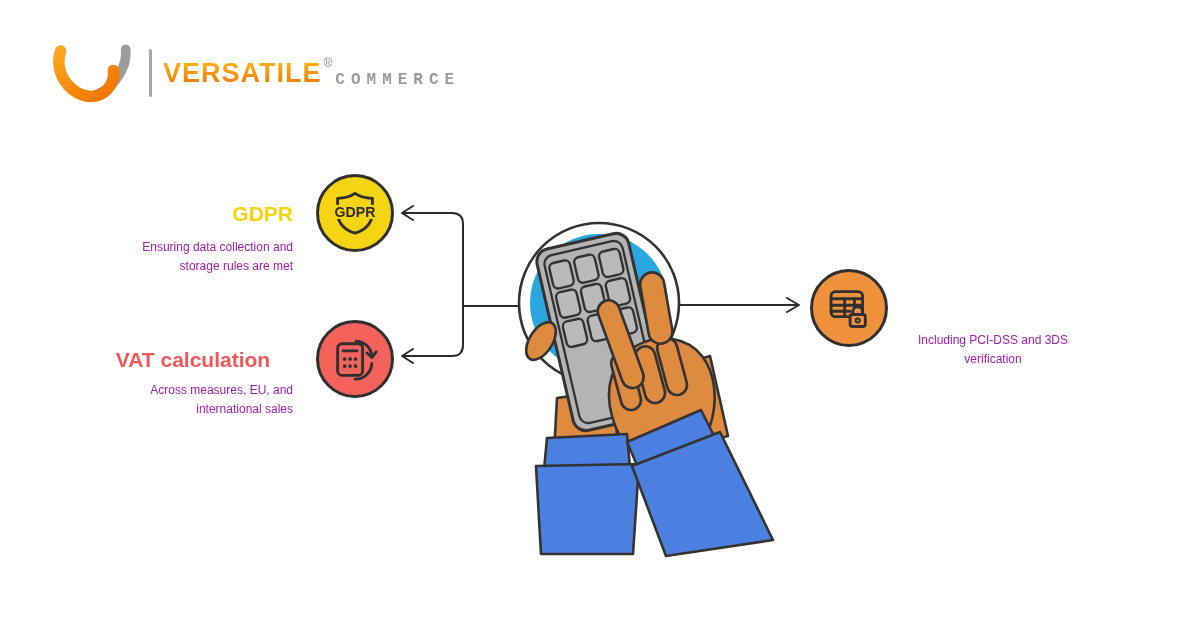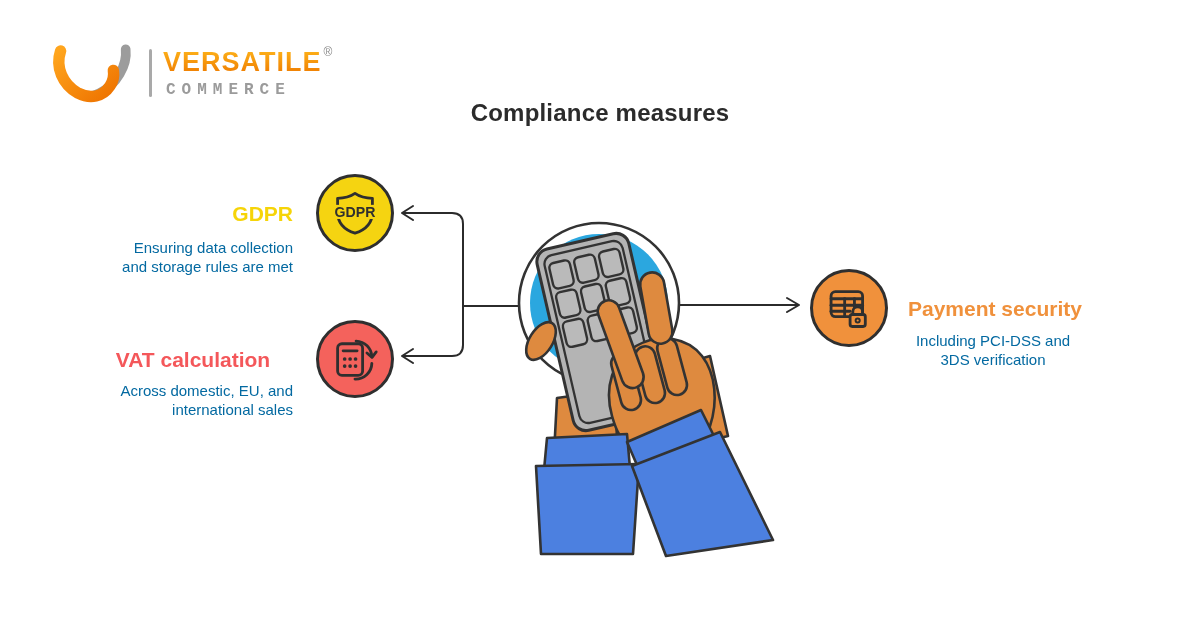--- a/index.html
+++ b/index.html
@@ -2,39 +2,39 @@
 <html><head>
 <meta charset="utf-8">
 <style>
   html,body{margin:0;padding:0;background:#fff;}
   .canvas{position:relative;width:1200px;height:626px;background:#ffffff;overflow:hidden;
           font-family:"Liberation Sans","DejaVu Sans",sans-serif;}
 
   
   .logo{position:absolute;left:50px;top:40px;display:flex;align-items:center;gap:11px;}
   .logo-divider{width:3px;height:48px;background:#a9a9a9;border-radius:2px;}
-  .logo-text{display:flex;flex-direction:column;align-items:flex-start;}
+  .logo-text{display:flex;flex-direction:row;align-items:flex-end;}
   .brand-row{display:inline-flex;align-items:flex-start;}
   .brand-name{font-size:27px;font-weight:bold;letter-spacing:1px;
       background:linear-gradient(180deg,#ffb81c 0%,#ee7a00 90%);
       -webkit-background-clip:text;background-clip:text;color:transparent;}
   .registered{font-size:12px;color:#8a8a8a;margin-left:2px;line-height:10px;}
   .brand-subtitle{font-size:16px;font-weight:bold;color:#9b9b9b;letter-spacing:6px;margin-top:3px;text-indent:3px;font-family:Liberation Mono, monospace;}
 
   
   .title{position:absolute;left:0;top:99px;width:1200px;text-align:center;
          font-size:24px;font-weight:bold;color:#2b2b2b;letter-spacing:0.2px;}
 
   
   .overlay{position:absolute;left:0;top:0;}
 
   
   .left-col{position:absolute;right:907px;text-align:right;}
   .node-label{font-size:21px;font-weight:bold;line-height:23px;}
-  .node-desc{font-size:15px;color:#0369a1;line-height:19px;}
+  .node-desc{font-size:12px;color:#a21caf;line-height:19px;}
   .gdpr-label{color:#f6d408;}
   .vat-label{color:#f4575a;}
   .pay-label{color:#f0913c;}
 
   
   .icon-circle{position:absolute;width:72px;height:72px;border-radius:50%;
       border:3px solid #2f2f2f;display:flex;align-items:center;justify-content:center;box-sizing:content-box;}
   .gdpr-circle{left:316px;top:174px;background:#f5d411;}
   .vat-circle{left:316px;top:320px;background:#f4625c;}
   .pay-circle{left:810px;top:269px;background:#f0913c;}
@@ -67,59 +67,55 @@
     <div class="logo-divider"></div>
     <div class="logo-text">
       <span class="brand-row">
         <span class="brand-name">VERSATILE</span>
         <span class="registered">®</span>
       </span>
       <span class="brand-subtitle">COMMERCE</span>
     </div>
   </div>
 
-  <div class="title">Compliance measures</div>
 
   <div class="left-col" style="top:202px;width:190px;">
     <div class="node-label gdpr-label">GDPR</div>
   </div>
   <div class="left-col node-desc" style="top:238px;width:182px;">Ensuring data collection and storage rules are met</div>
   <div class="icon-circle gdpr-circle">
     <svg width="50" height="50" viewBox="0 0 46 46">
       <path d="M23,5 C28,8.5 34,9.5 39,9.5 L39,22 C39,32 32.5,38.5 23,41.5 C13.5,38.5 7,32 7,22 L7,9.5 C12,9.5 18,8.5 23,5 Z" fill="none" stroke="#2f2f2f" stroke-width="2.6" stroke-linejoin="round"></path>
       <rect x="2" y="15.5" width="42" height="13" fill="#f5d411"></rect>
       <text x="23" y="26.5" text-anchor="middle" font-size="13" font-weight="bold" fill="#2f2f2f" font-family="Liberation Sans, DejaVu Sans, sans-serif">GDPR</text>
     </svg>
   </div>
 
   <div class="left-col" style="top:348px;width:200px;text-align:center;">
     <div class="node-label vat-label">VAT calculation</div>
   </div>
-  <div class="left-col node-desc" style="top:381px;width:175px;">Across domestic, EU, and international sales</div>
+  <div class="left-col node-desc" style="top:381px;width:175px;">Across measures, EU, and international sales</div>
   <div class="icon-circle vat-circle">
     <svg width="50" height="50" viewBox="0 0 46 46" fill="none" stroke="#2f2f2f" stroke-width="2.6" stroke-linecap="round" stroke-linejoin="round">
       <path d="M24,6.5 A15,15 0 0 1 38.5,21"></path>
       <path d="M34,17.5 L38.7,21.5 L42.5,16.5"></path>
       <path d="M38.5,27 A15,15 0 0 1 23,41.5"></path>
       <rect x="7" y="9" width="23" height="29" rx="4" fill="#f4625c"></rect>
       <line x1="12" y1="15.5" x2="25" y2="15.5" stroke-width="2.4"></line>
       <g fill="#2f2f2f" stroke="none">
         <circle cx="13.5" cy="23" r="1.7"></circle>
           <circle cx="18.5" cy="23" r="1.7"></circle>
           <circle cx="23.5" cy="23" r="1.7"></circle>
         <circle cx="13.5" cy="29.5" r="1.7"></circle>
           <circle cx="18.5" cy="29.5" r="1.7"></circle>
           <circle cx="23.5" cy="29.5" r="1.7"></circle>
       </g>
     </svg>
   </div>
 
-  <div style="position:absolute;left:908px;top:297px;">
-    <div class="node-label pay-label">Payment security</div>
-  </div>
   <div class="node-desc" style="position:absolute;left:908px;top:331px;width:170px;text-align:center;">Including PCI-DSS and 3DS verification</div>
   <div class="icon-circle pay-circle">
     <svg width="50" height="50" viewBox="0 0 46 46" fill="none" stroke="#2f2f2f" stroke-width="2.6" stroke-linecap="round" stroke-linejoin="round">
       <rect x="6.5" y="8" width="29" height="23" rx="4" fill="#f0913c"></rect>
       <line x1="6.5" y1="14.5" x2="35.5" y2="14.5"></line>
       <line x1="6.5" y1="20.5" x2="35.5" y2="20.5"></line>
       <line x1="6.5" y1="26" x2="24" y2="26"></line>
       <line x1="19" y1="14.5" x2="19" y2="31"></line>
       <line x1="28" y1="14.5" x2="28" y2="22"></line>
       <path d="M26.5,29 V26.5 A4.5,4.5 0 0 1 35.5,26.5 V29"></path>

